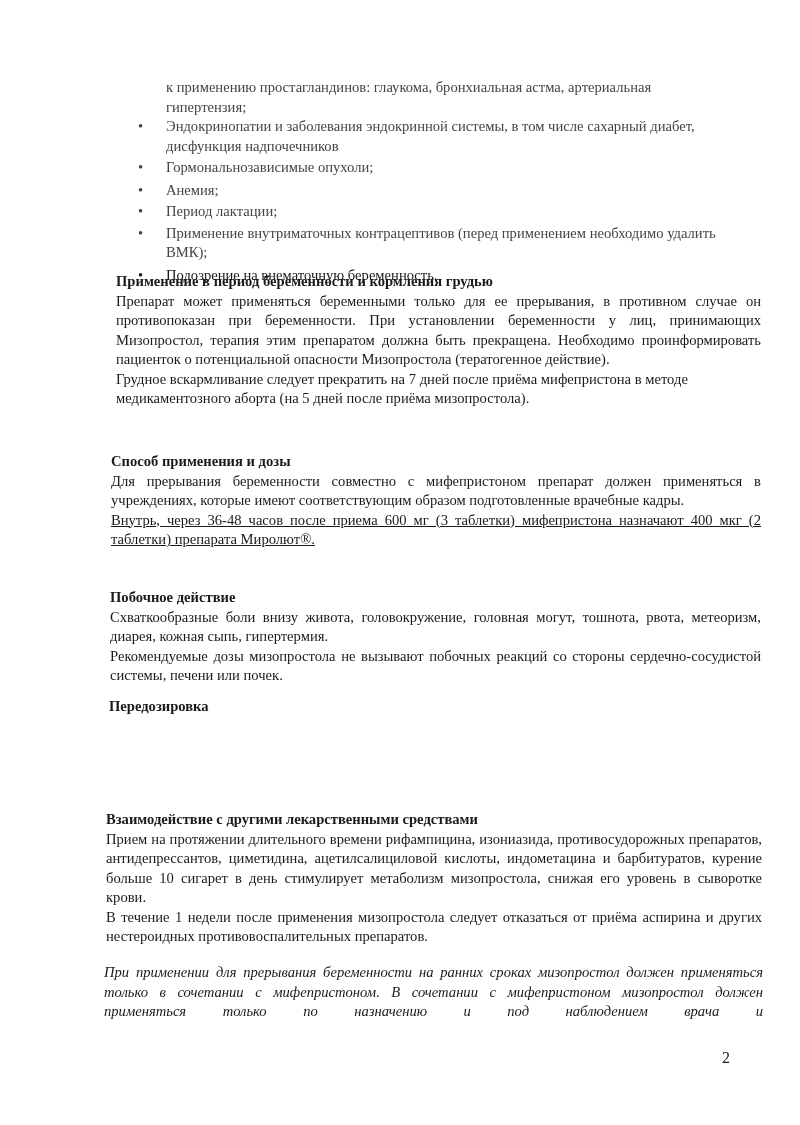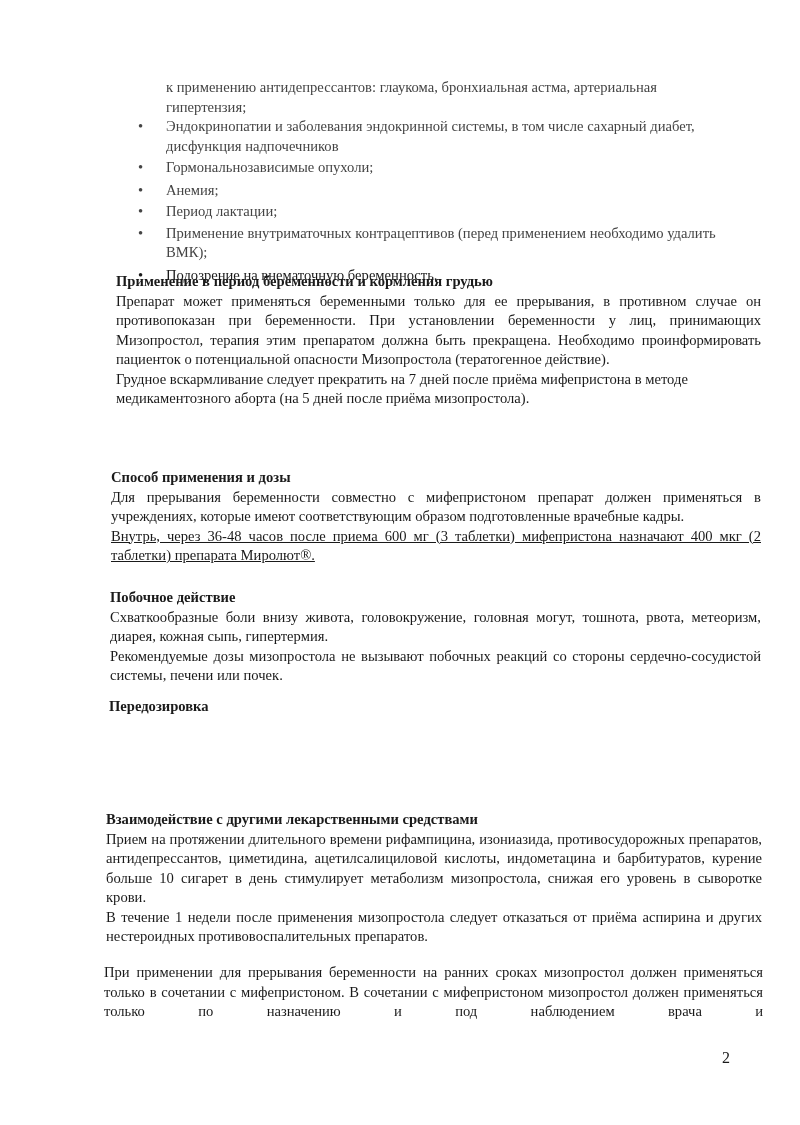--- a/index.html
+++ b/index.html
@@ -15,39 +15,39 @@
   ul.bullets li .dot { position: absolute; left: 2px; top: 0; }
   p { margin: 0; }
   .pagenum { position: absolute; left: 722px; top: 1048px; font-size: 16px; }
 </style>
 </head>
 <body>
 
 <div class="page">
 
   <div class="block faint" style="left:136px; top:78px; width:620px;">
-    <p style="padding-left:30px;">к применению антидепрессантов: глаукома, бронхиальная астма, артериальная</p>
+    <p style="padding-left:30px;">к применению простагландинов: глаукома, бронхиальная астма, артериальная</p>
     <p style="padding-left:30px;">гипертензия;</p>
     <ul class="bullets" style="margin-top:0px;">
       <li style="margin-bottom:2px;"><span class="dot">•</span><span>Эндокринопатии и заболевания эндокринной системы, в том числе сахарный диабет, дисфункция надпочечников</span></li>
       <li style="margin-bottom:3px;"><span class="dot">•</span><span>Гормональнозависимые опухоли;</span></li>
       <li style="margin-bottom:2px;"><span class="dot">•</span><span>Анемия;</span></li>
       <li style="margin-bottom:2px;"><span class="dot">•</span><span>Период лактации;</span></li>
       <li style="margin-bottom:3px;"><span class="dot">•</span><span>Применение внутриматочных контрацептивов (перед применением необходимо удалить ВМК);</span></li>
       <li style="color:#1a1a1a;"><span class="dot">•</span><span>Подозрение на внематочную беременность.</span></li>
     </ul>
   </div>
 
   <div class="block" style="left:116px; top:272px; width:645px;">
     <p class="h">Применение в период беременности и кормления грудью</p>
     <p class="justify">Препарат может применяться беременными только для ее прерывания, в противном случае он противопоказан при беременности. При установлении беременности у лиц, принимающих Мизопростол, терапия этим препаратом должна быть прекращена. Необходимо проинформировать пациенток о потенциальной опасности Мизопростола (тератогенное действие).</p>
     <p>Грудное вскармливание следует прекратить на 7 дней после приёма мифепристона в методе медикаментозного аборта (на 5 дней после приёма мизопростола).</p>
   </div>
 
-  <div class="block" style="left:111px; top:468px; width:650px;">
+  <div class="block" style="left:111px; top:452px; width:650px;">
     <p class="h">Способ применения и дозы</p>
     <p class="justify">Для прерывания беременности совместно с мифепристоном препарат должен применяться в учреждениях, которые имеют соответствующим образом подготовленные врачебные кадры.</p>
     <p class="justify" style="margin-top:0;text-decoration:underline;">Внутрь, через 36-48 часов после приема 600 мг (3 таблетки) мифепристона назначают 400 мкг (2 таблетки) препарата Миролют®.</p>
   </div>
 
   <div class="block" style="left:110px; top:588px; width:651px;">
     <p class="h">Побочное действие</p>
     <p class="justify">Схваткообразные боли внизу живота, головокружение, головная могут, тошнота, рвота, метеоризм, диарея, кожная сыпь, гипертермия.</p>
     <p class="justify">Рекомендуемые дозы мизопростола не вызывают побочных реакций со стороны сердечно-сосудистой системы, печени или почек.</p>
   </div>
@@ -56,17 +56,17 @@
     <p class="h">Передозировка</p>
   </div>
 
   <div class="block" style="left:106px; top:810px; width:656px;">
     <p class="h">Взаимодействие с другими лекарственными средствами</p>
     <p class="justify">Прием на протяжении длительного времени рифампицина, изониазида, противосудорожных препаратов, антидепрессантов, циметидина, ацетилсалициловой кислоты, индометацина и барбитуратов, курение больше 10 сигарет в день стимулирует метаболизм мизопростола, снижая его уровень в сыворотке крови.</p>
     <p class="justify" style="margin-top:0;">В течение 1 недели после применения мизопростола следует отказаться от приёма аспирина и других нестероидных противовоспалительных препаратов.</p>
   </div>
 
   <div class="block" style="left:104px; top:963px; width:659px;">
-    <p class="justify" style="text-align-last:justify;">При применении для прерывания беременности на ранних сроках мизопростол должен применяться только в сочетании с мифепристоном. В сочетании с мифепристоном мизопростол должен применяться только по назначению и под наблюдением врача и</p>
+    <p class="justify" style="text-align-last:justify;font-style:italic;">При применении для прерывания беременности на ранних сроках мизопростол должен применяться только в сочетании с мифепристоном. В сочетании с мифепристоном мизопростол должен применяться только по назначению и под наблюдением врача и</p>
   </div>
 
   <div class="pagenum">2</div>
 </div>
 
 </body></html>

